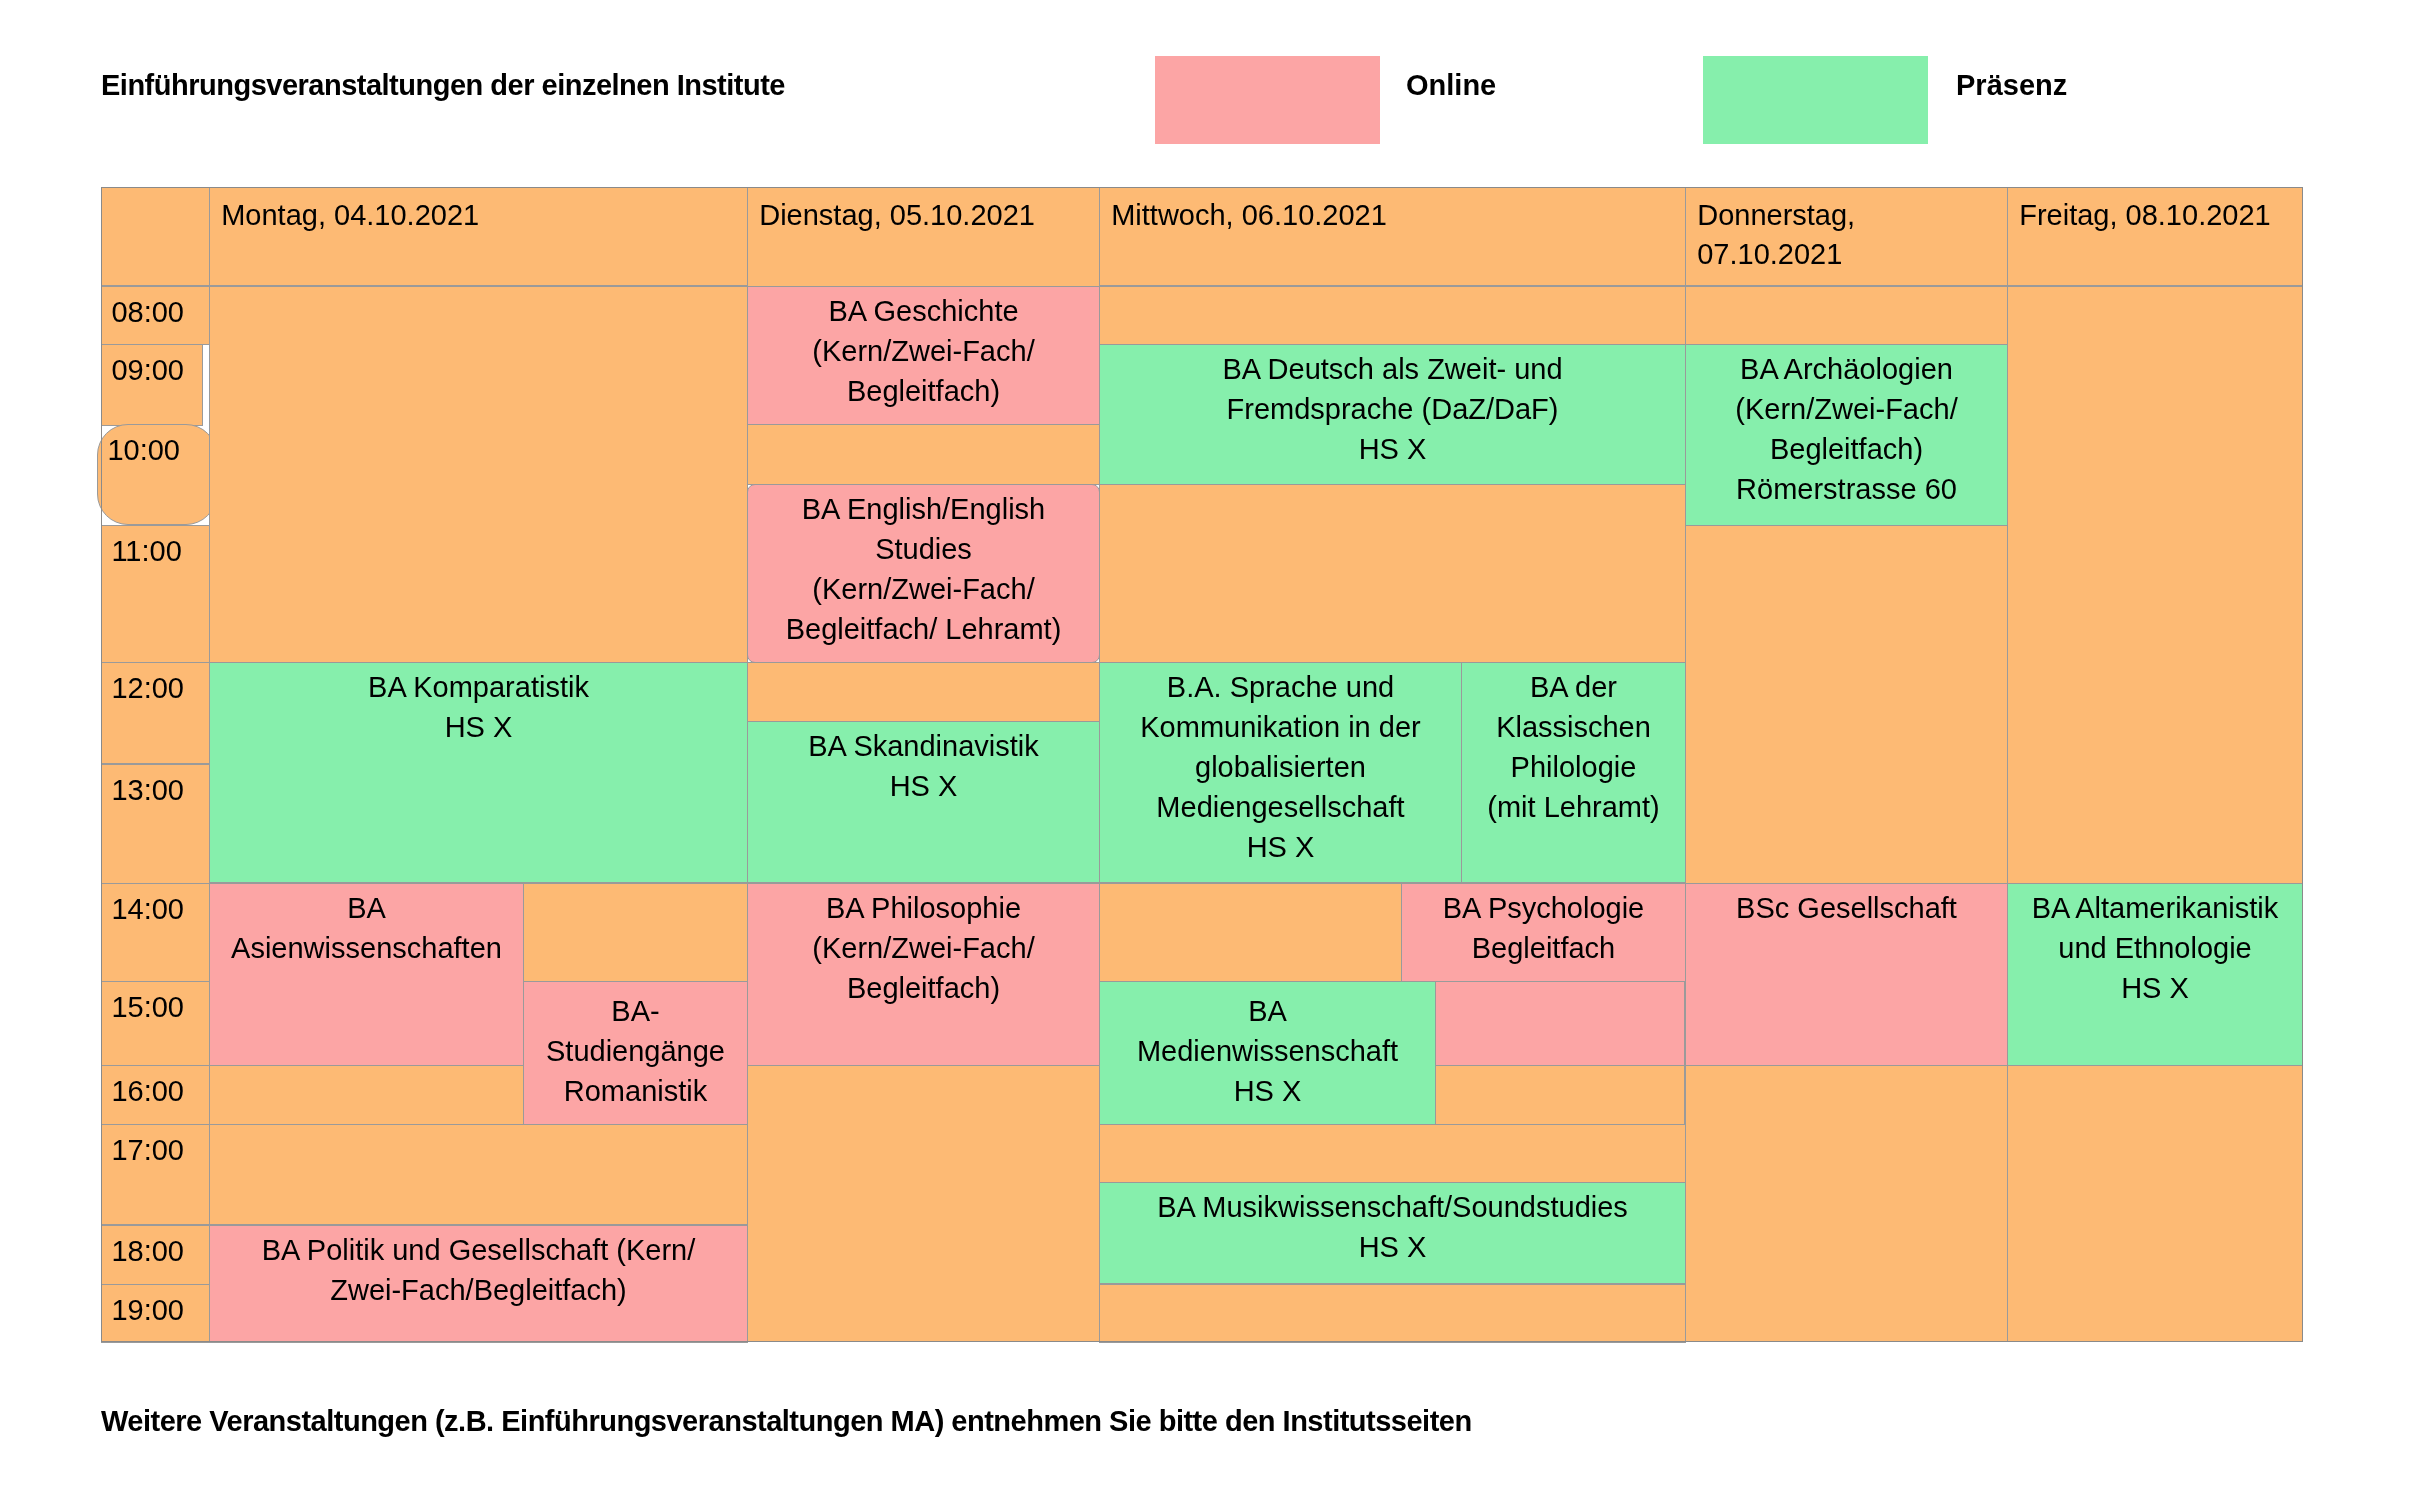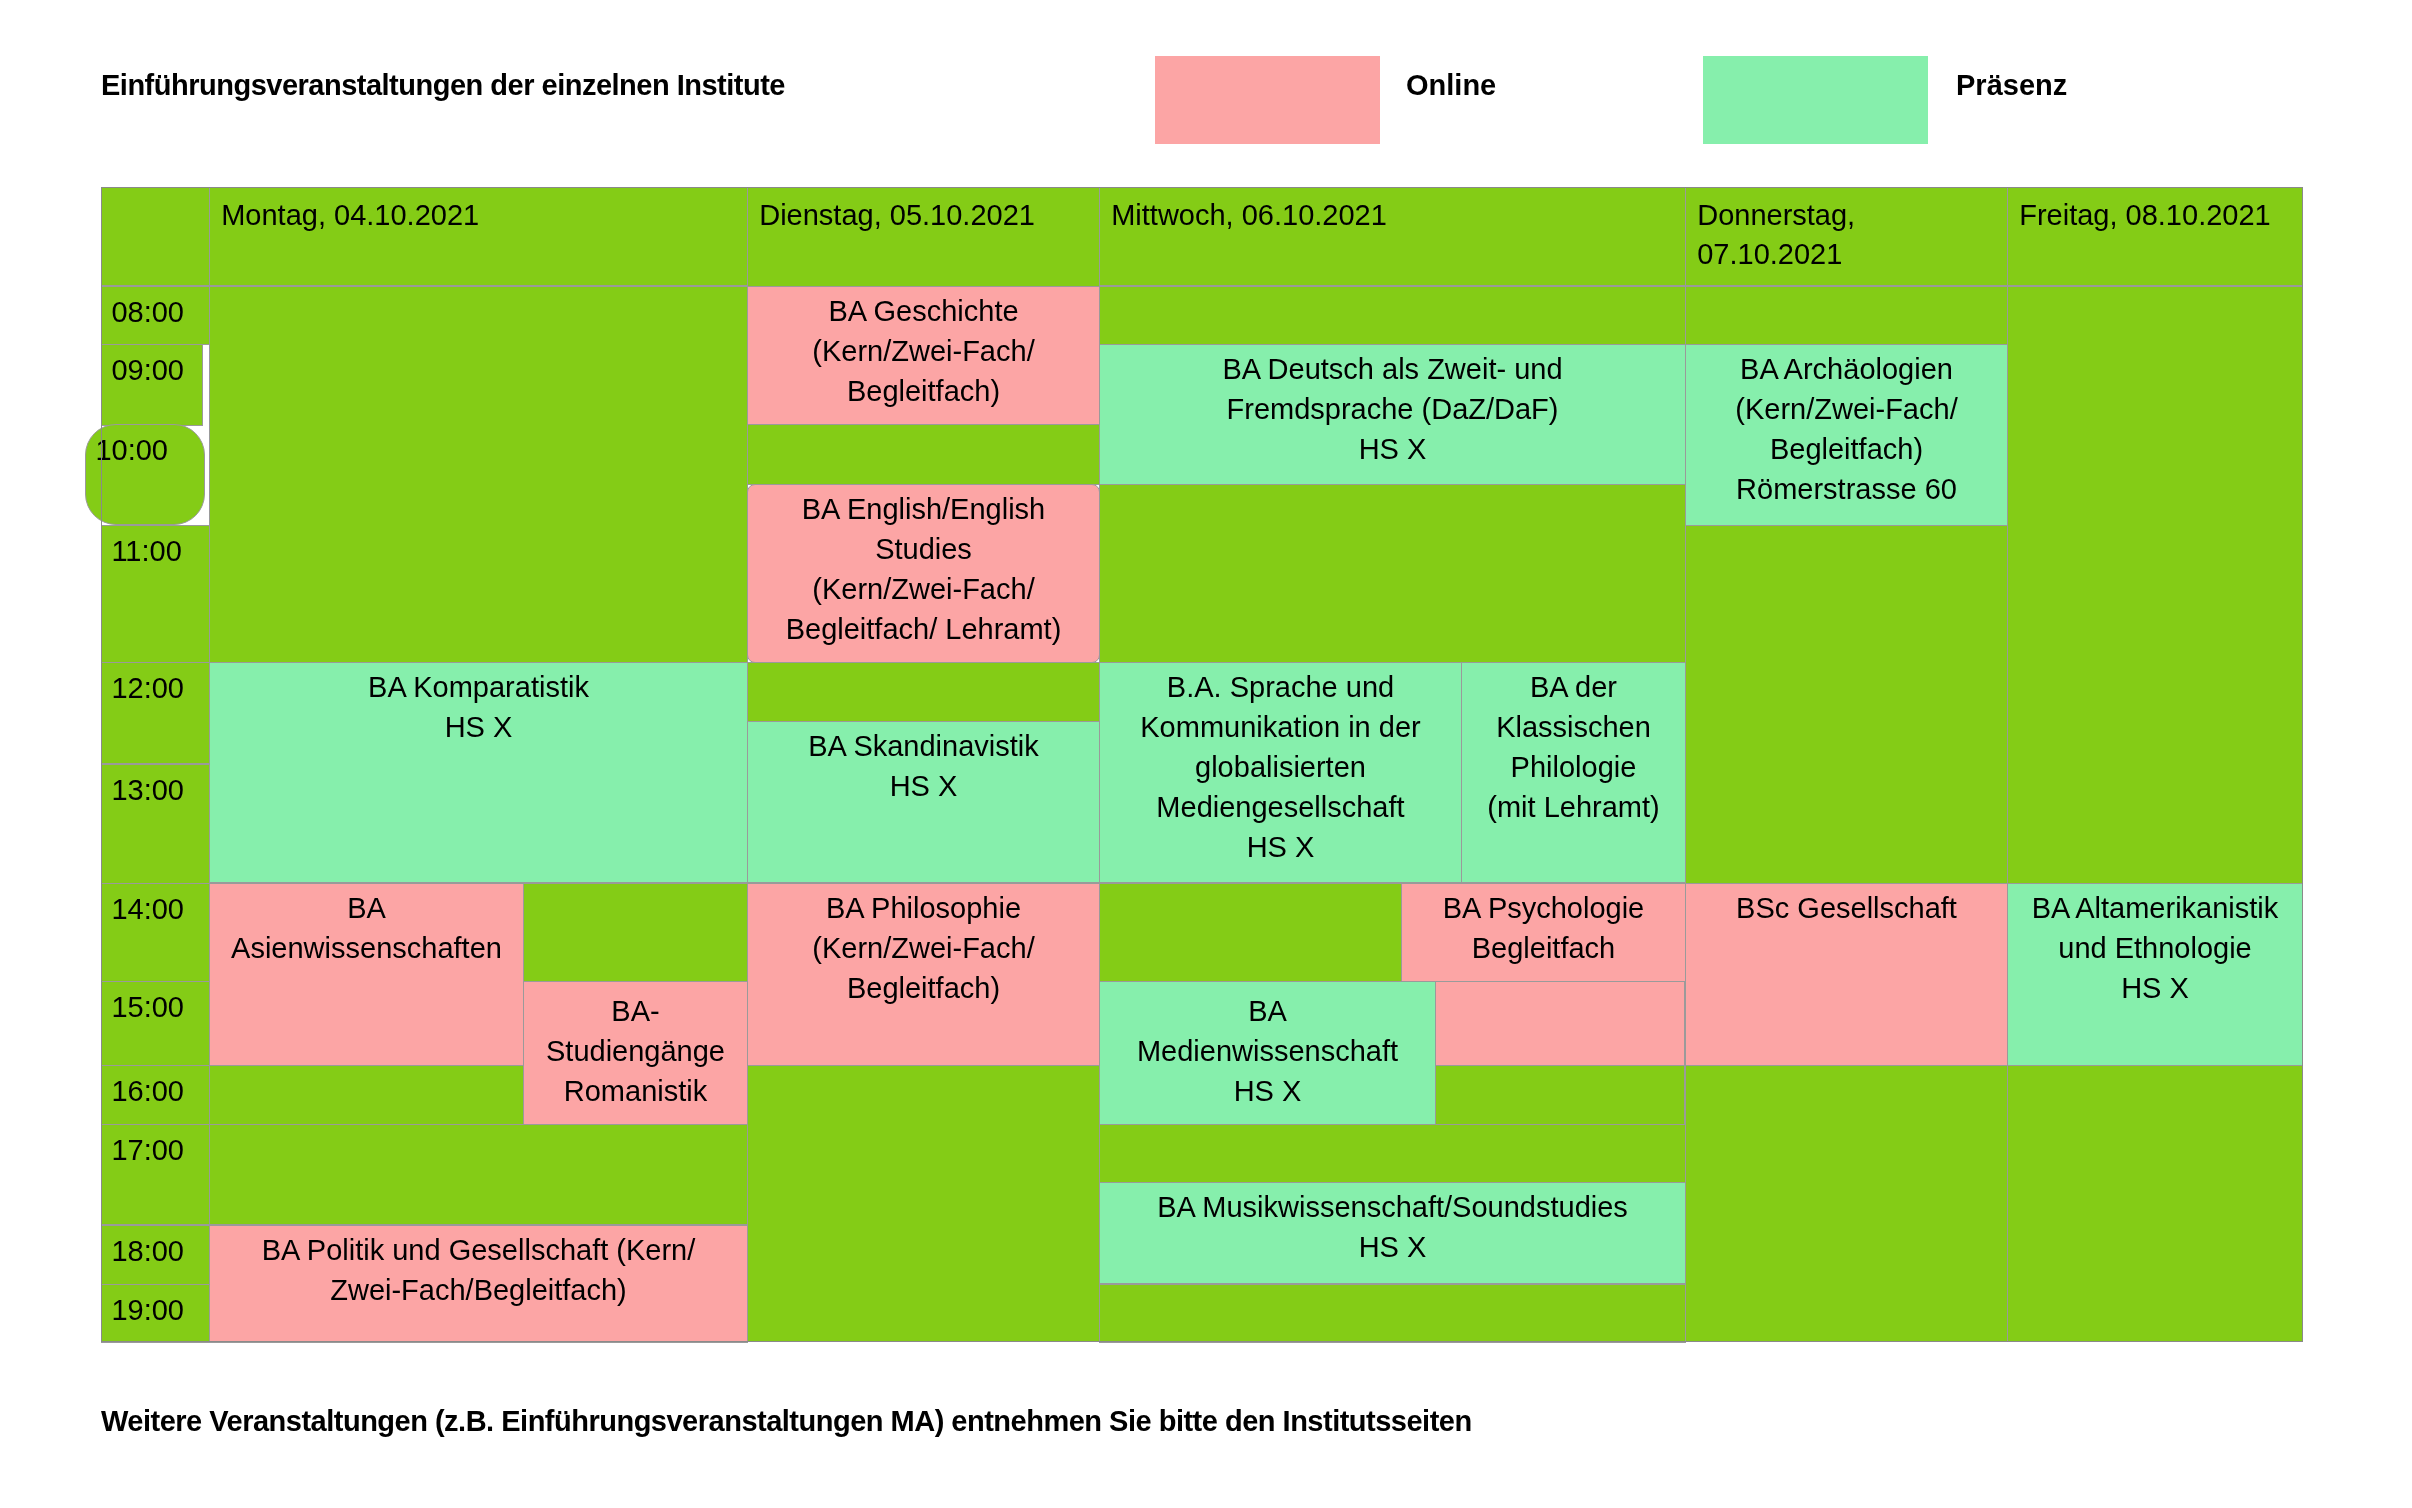--- a/index.html
+++ b/index.html
@@ -2,21 +2,21 @@
 <html style="font-size:15px"><head>
 <meta charset="utf-8">
 <style>
   html, body { margin:0; padding:0; background:#ffffff; }
   body { width:2413px; height:1508px; position:relative; overflow:hidden;
          font-family:"Liberation Sans", sans-serif; color:#000; }
   .title { position:absolute; left:101px; top:69px; font-size:29px; font-weight:bold; letter-spacing:-0.5px; }
   .legend-swatch { position:absolute; width:225px; height:88px; }
   .legend-label { position:absolute; font-size:29px; font-weight:bold; }
   .footer { position:absolute; left:101px; top:1405px; font-size:29px; font-weight:bold; letter-spacing:-0.5px; }
-  .cell { position:absolute; box-sizing:border-box; border:0.9px solid #9a9a9a; background:#84cc16; }
+  .cell { position:absolute; box-sizing:border-box; border:0.9px solid #9a9a9a; background:#fdba74; }
   .hdr { font-size:29px; padding:7.5px 11.2px; line-height:39px; }
   .time { font-size:29px; padding:5.6px 9.4px; line-height:39px; }
   .ev { font-size:29px; text-align:center; line-height:40px; padding:3.7px 3.7px; white-space:pre-line; }
   .online { background:#fca5a5; }
   .praesenz { background:#86efac; }
   .outer { position:absolute; left:101px; top:187px; width:2202px; height:1155px; box-sizing:border-box; border:1.9px solid #8a8a8a; pointer-events:none; }
 </style>
 </head>
 <body>
 
@@ -30,21 +30,21 @@
 <div class="cell hdr" style="left:101px; top:187px; width:109px; height:99px;"></div>
 <div class="cell hdr" style="left:209px; top:187px; width:539px; height:99px;">Montag, 04.10.2021</div>
 <div class="cell hdr" style="left:747px; top:187px; width:353px; height:127px;">Dienstag, 05.10.2021</div>
 <div class="cell hdr" style="left:1099px; top:187px; width:587px; height:99px;">Mittwoch, 06.10.2021</div>
 <div class="cell hdr" style="left:1685px; top:187px; width:323px; height:99px; white-space:pre-line;">Donnerstag,
 07.10.2021</div>
 <div class="cell hdr" style="left:2007px; top:187px; width:296px; height:99px;">Freitag, 08.10.2021</div>
 
 <div class="cell time" style="left:101px; top:286px; width:109px; height:59px;">08:00</div>
 <div class="cell time" style="left:101px; top:344px; width:102px; height:82px;">09:00</div>
-<div class="cell time" style="left:85px; top:424px; width:120px; height:101px;border-radius:31px;">10:00</div>
+<div class="cell time" style="left:97px; top:424px; width:120px; height:101px;border-radius:31px;">10:00</div>
 <div class="cell time" style="left:101px; top:525px; width:109px; height:139px;">11:00</div>
 <div class="cell time" style="left:101px; top:662px; width:109px; height:102px;">12:00</div>
 <div class="cell time" style="left:101px; top:764px; width:109px; height:120px;">13:00</div>
 <div class="cell time" style="left:101px; top:883px; width:109px; height:99px;">14:00</div>
 <div class="cell time" style="left:101px; top:981px; width:109px; height:85px;">15:00</div>
 <div class="cell time" style="left:101px; top:1065px; width:109px; height:60px;">16:00</div>
 <div class="cell time" style="left:101px; top:1124px; width:109px; height:101px;">17:00</div>
 <div class="cell time" style="left:101px; top:1225px; width:109px; height:60px;">18:00</div>
 <div class="cell time" style="left:101px; top:1284px; width:109px; height:59px;">19:00</div>
 

